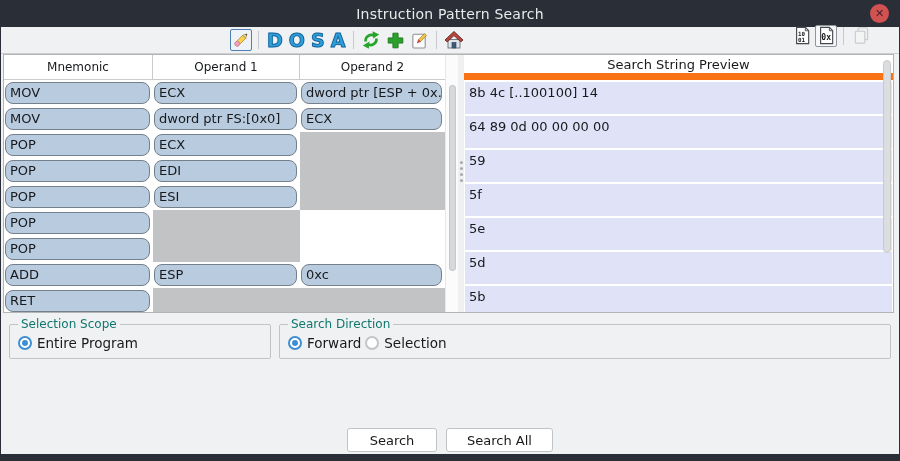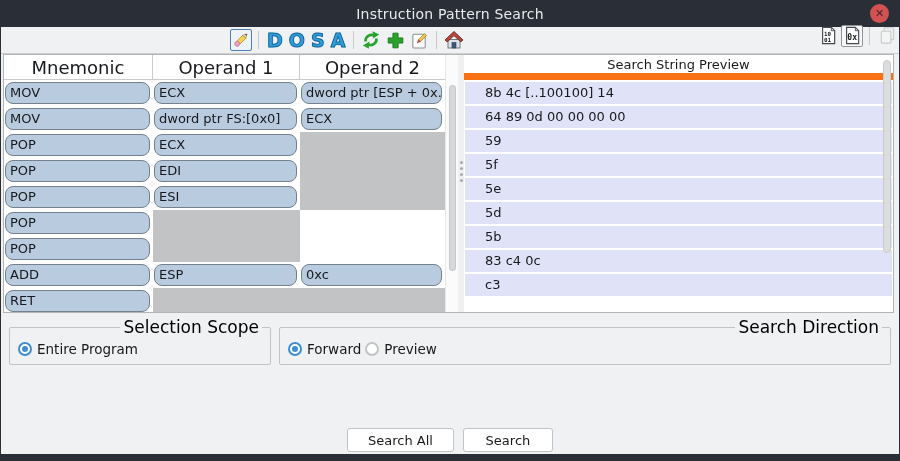--- a/index.html
+++ b/index.html
@@ -10,62 +10,62 @@
 
   
   .titlebar { height:27px; background:#2a2e37; display:flex; align-items:center; justify-content:center; position:relative; flex:none; }
   .titlebar .title { color:#e8eaec; font-weight:normal; font-size:14px; letter-spacing:.2px; }
   .close-btn { position:absolute; right:10px; top:4px; width:19px; height:19px; border-radius:50%; background:#d25151; display:flex; align-items:center; justify-content:center; cursor:pointer; }
   .close-btn .x { color:#47232b; font-size:11px; font-weight:bold; line-height:1; }
 
   
   .toolbar { height:27px; flex:none; position:relative; border-bottom:1px solid #cdced0; background:#f0f1f2; }
   .tb-left { position:absolute; left:228px; top:0; height:26px; display:flex; align-items:center; }
-  .tb-right { position:absolute; right:0; top:0; height:17px; display:flex; align-items:center; }
+  .tb-right { position:absolute; right:26px; top:0; height:17px; display:flex; align-items:center; }
   .tsep { width:1px; height:18px; background:#c8c9cb; margin:0 5px; }
   .tool { width:22px; height:22px; display:flex; align-items:center; justify-content:center; margin:0 1px; }
   .tool svg { display:block; }
   .tool-toggle { border:1px solid #4d7fb0; background:#eef3f9; border-radius:2px; }
   .tool-toggle-gray { border:1px solid #8f959b; background:#f7f8f9; border-radius:2px; }
   .letter { font-weight:bold; font-size:19px; line-height:1; color:#2f9fd8; -webkit-text-stroke:0.9px #1465a0; text-shadow:0 0 1px #1465a0; margin:0 3px; }
   .disabled { opacity:.55; filter:grayscale(60%); }
 
   
   .main { margin:0 5px 0 2px; border:1px solid #b3b4b6; height:259px; flex:none; background:#fff; display:flex; overflow:hidden; }
 
   .left-table { width:441px; flex:none; display:flex; flex-direction:column; background:#fff; }
   .thead { display:grid; grid-template-columns:149px 147px 145px; height:25px; flex:none; border-bottom:1px solid #cacbcc; background:#fff; }
-  .thead .th { display:flex; align-items:center; justify-content:center; font-size:18px; }
+  .thead .th { display:flex; align-items:center; justify-content:center; font-size:12px; }
   .thead .th:nth-child(-n+2) { border-right:1px solid #cacbcc; }
   .tbody { flex:1; overflow:hidden; background:#fff; }
   .t-row { display:grid; grid-template-columns:149px 147px 145px; height:26px; }
   .slot { height:26px; }
   .slot.filled { height:22px; margin:2px 3px 2px 1px; background:#b8cbdf; border:1px solid #75808d; border-radius:8px; line-height:20px; padding-left:4px; font-size:13px; white-space:nowrap; overflow:hidden; cursor:pointer; }
   .slot.empty { background:#c2c3c4; }
 
   .lscroll { width:13px; flex:none; background:#fbfbfc; border-left:1px solid #e7e8e9; position:relative; }
   .lscroll .thumb { position:absolute; left:3px; width:7px; top:30px; height:186px; background:#d7d8d9; border:1px solid #c7c8c9; border-radius:3px; }
 
   .splitter { width:6px; flex:none; background:#eef0f1; position:relative; cursor:col-resize; }
   .splitter .dots { position:absolute; left:1.5px; top:106px; width:3px; height:3px; border-radius:50%; background:#a7abb0; box-shadow:0 6px 0 #a7abb0, 0 12px 0 #a7abb0, 0 18px 0 #a7abb0; }
 
   .right-panel { flex:1; display:flex; flex-direction:column; background:#fff; position:relative; overflow:hidden; }
   .phead { height:25px; flex:none; border-bottom:7px solid #f97316; display:flex; align-items:center; justify-content:center; font-size:13px; background:#fff; }
   .pbody { flex:1; overflow:hidden; }
-  .p-row { height:22px; margin:2px 1px; background:#e0e2f7; line-height:22px; padding-left:20px; font-size:13px; white-space:nowrap; }
+  .p-row { height:32px; margin:2px 1px; background:#e0e2f7; line-height:22px; padding-left:4px; font-size:13px; white-space:nowrap; }
   .rscroll { position:absolute; right:1px; top:0; bottom:0; width:12px; }
   .rscroll .thumb { position:absolute; right:1px; width:8px; top:5px; height:193px; background:#dcdddf; border:1px solid #c9cacb; border-radius:4px; }
 
   
   .bottom { flex:1; display:flex; flex-direction:column; position:relative; }
   .groups { display:flex; gap:8px; margin:4px 8px 0 8px; }
   fieldset { border:1px solid #c2c3c5; border-radius:2px; padding:1px 8px 7px 8px; background:transparent; }
   fieldset.scope { width:262px; flex:none; }
   fieldset.direction { flex:1; }
-  legend { padding:0 3px; font-size:17px; color:#000000;text-align:right; }
+  legend { padding:0 3px; font-size:12px; color:#0f766e; }
   .radio-row { display:flex; align-items:center; margin-top:3px; }
   .radio-item { display:flex; align-items:center; margin-right:4px; cursor:pointer; }
   .radio { width:14px; height:14px; border-radius:50%; background:#fff; border:2px solid #c3c4c6; position:relative; flex:none; }
   .radio.on { border-color:#3e8ed3; }
   .radio.on::after { content:''; position:absolute; inset:2px; border-radius:50%; background:#3e8ed3; }
   .radio-label { margin-left:5px; font-size:13.5px; }
 
   .btn-row { margin-top:auto; margin-bottom:2px; display:flex; justify-content:center; gap:9px; }
   .btn { height:24px; min-width:90px; padding:0 20px; background:#fff; border:1px solid #c2c3c5; border-radius:3px; font-family:inherit; font-size:13px; color:#17191c; cursor:pointer; }
 </style>
@@ -247,24 +247,24 @@
       </fieldset>
       <fieldset class="direction">
         <legend>Search Direction</legend>
         <div class="radio-row">
             <span class="radio-item">
               <span class="radio on"></span>
               <span class="radio-label">Forward</span>
             </span>
             <span class="radio-item">
               <span class="radio"></span>
-              <span class="radio-label">Preview</span>
+              <span class="radio-label">Selection</span>
             </span>
           </div>
       </fieldset>
     </div>
     <div class="btn-row">
+      <button class="btn">Search</button>
       <button class="btn">Search All</button>
-      <button class="btn">Search</button>
     </div>
   </div>
 
 </div>
 
 </body></html>

